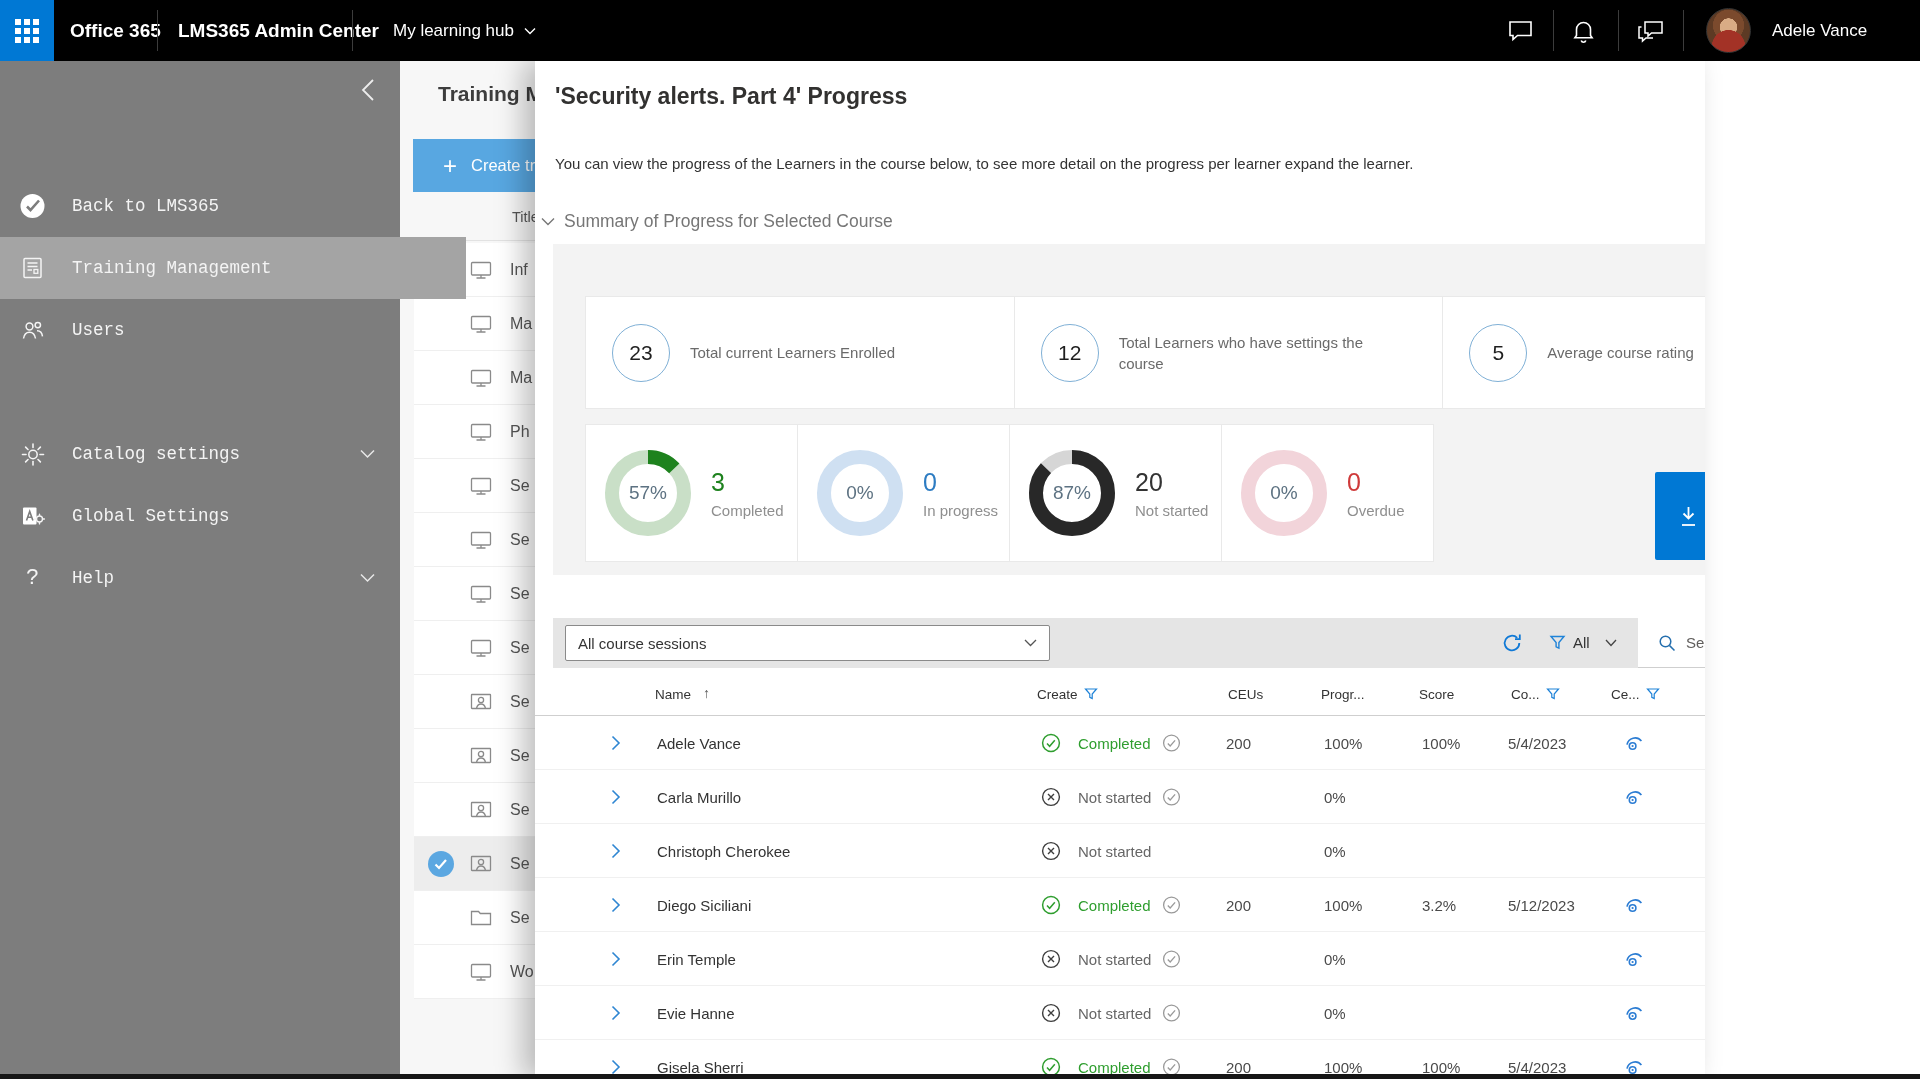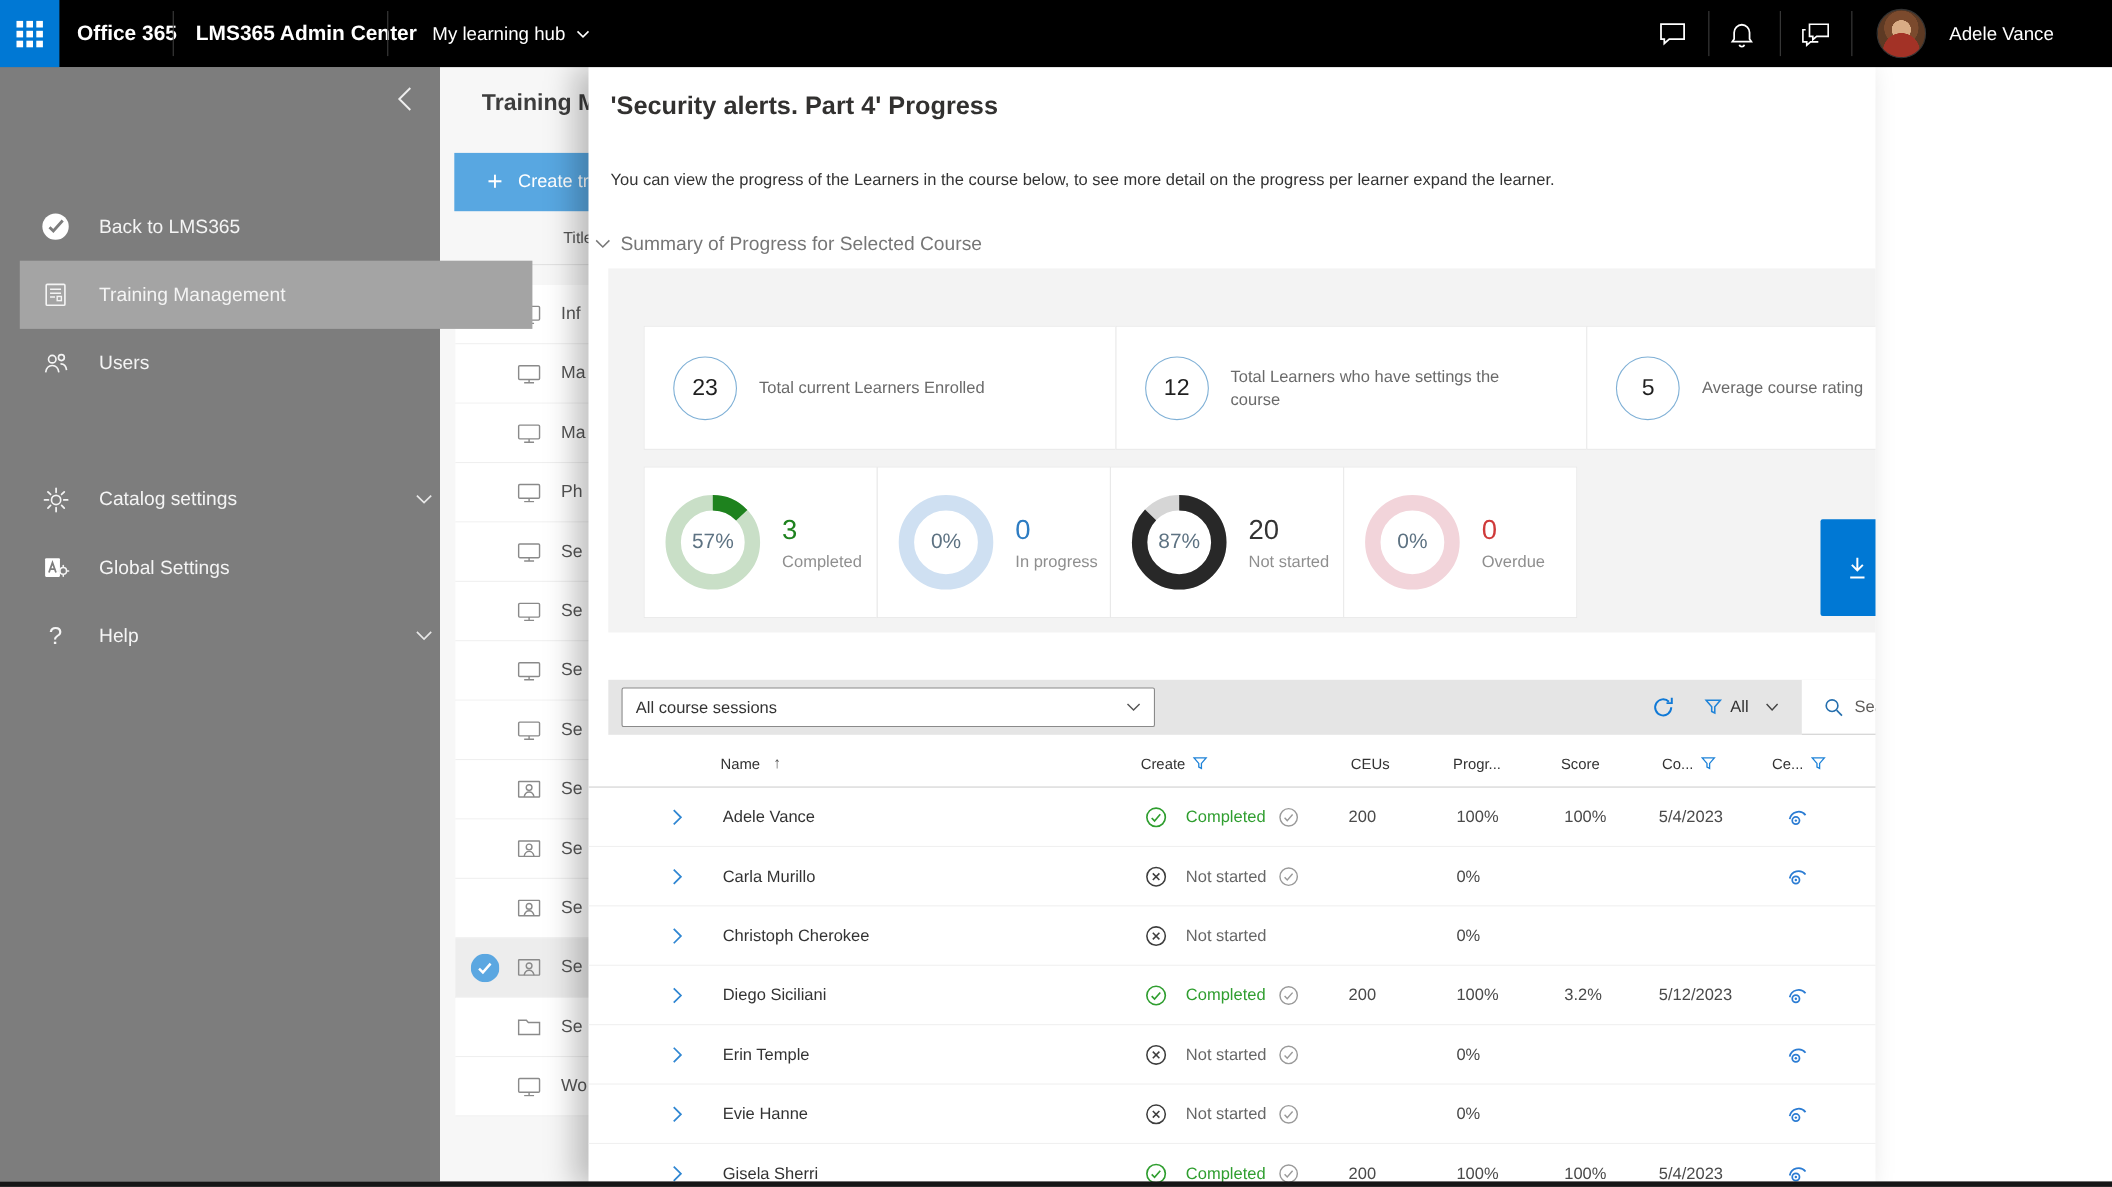--- a/index.html
+++ b/index.html
@@ -18,34 +18,34 @@
   .avatar { position:absolute; left:1706px; top:8px; width:45px; height:45px; border-radius:50%;
             background: radial-gradient(circle at 50% 88%, #a33226 0 38%, transparent 39%),
                         radial-gradient(circle at 50% 42%, #d9ac85 0 26%, transparent 27%),
                         radial-gradient(circle at 50% 38%, #7b4a2d 0 45%, #5d3a24 46% 100%);
             border:1px solid #333; }
   .tb-user { position:absolute; left:1772px; font-size:17px; }
 
   
   .sidebar { position:absolute; left:0; top:61px; width:400px; height:1013px; background:#7d7d7d; z-index:3; }
   .collapse { position:absolute; left:352px; top:12px; width:34px; height:34px; display:flex; align-items:center; justify-content:center; cursor:pointer; }
-  .side-item { position:absolute; left:18px; width:466px; height:62px; cursor:pointer; }
+  .side-item { position:absolute; left:0; width:466px; height:62px; cursor:pointer;font-family:Liberation Mono, monospace; }
   .side-item.sel { background:#a4a4a4; }
   .side-ic { position:absolute; left:19px; top:50%; transform:translateY(-50%); width:27px; height:27px; display:flex; align-items:center; justify-content:center; }
   .side-lb { position:absolute; left:72px; top:50%; transform:translateY(-50%); font-size:17.5px; color:#f4f4f4; white-space:nowrap; }
   .side-ch { position:absolute; left:360px; top:50%; transform:translateY(-50%); color:#e8e8e8; }
 
   
   .panel { position:absolute; left:400px; top:61px; width:220px; height:1013px; background:#f7f7f7; z-index:2; }
   .panel-title { position:absolute; left:38px; top:21px; font-size:21px; font-weight:700; color:#3d3d3d; white-space:nowrap; }
   .create-btn { position:absolute; left:13px; top:78px; width:207px; height:53px; background:#58a7e1; color:#fff; border:none; font-family:inherit; font-size:16.5px; display:flex; align-items:center; gap:14px; padding-left:30px; cursor:pointer; white-space:nowrap; }
   .create-plus { font-size:24px; font-weight:300; line-height:1; }
   .panel-colhdr { position:absolute; left:112px; top:148px; font-size:14.5px; color:#555; }
   .panel-sep { position:absolute; left:14px; right:0; top:179px; height:1px; background:#e2e2e2; }
-  .panel-rows { position:absolute; left:14px; right:0; top:198px; }
+  .panel-rows { position:absolute; left:14px; right:0; top:182px; }
   .prow { position:relative; height:54px; background:#fff; border-bottom:1px solid #efefef; }
   .prow.sel { background:#ededed; }
   .prow-ic { position:absolute; left:56px; top:50%; transform:translateY(-50%); }
   .prow-lb { position:absolute; left:96px; top:50%; transform:translateY(-50%); font-size:16px; color:#555; white-space:nowrap; }
   .prow-check { position:absolute; left:14px; top:50%; transform:translateY(-50%); }
 
   
   .modal { position:absolute; left:535px; top:61px; width:1170px; height:1018px; background:#fff; z-index:10; box-shadow:-12px 0 26px rgba(0,0,0,0.25); overflow:hidden; }
   .m-title { position:absolute; left:20px; top:22px; font-size:23px; font-weight:700; color:#323130; }
   .m-close { position:absolute; left:1334px; top:24px; width:34px; height:34px; display:flex; align-items:center; justify-content:center; cursor:pointer; background:none; border:none; }

